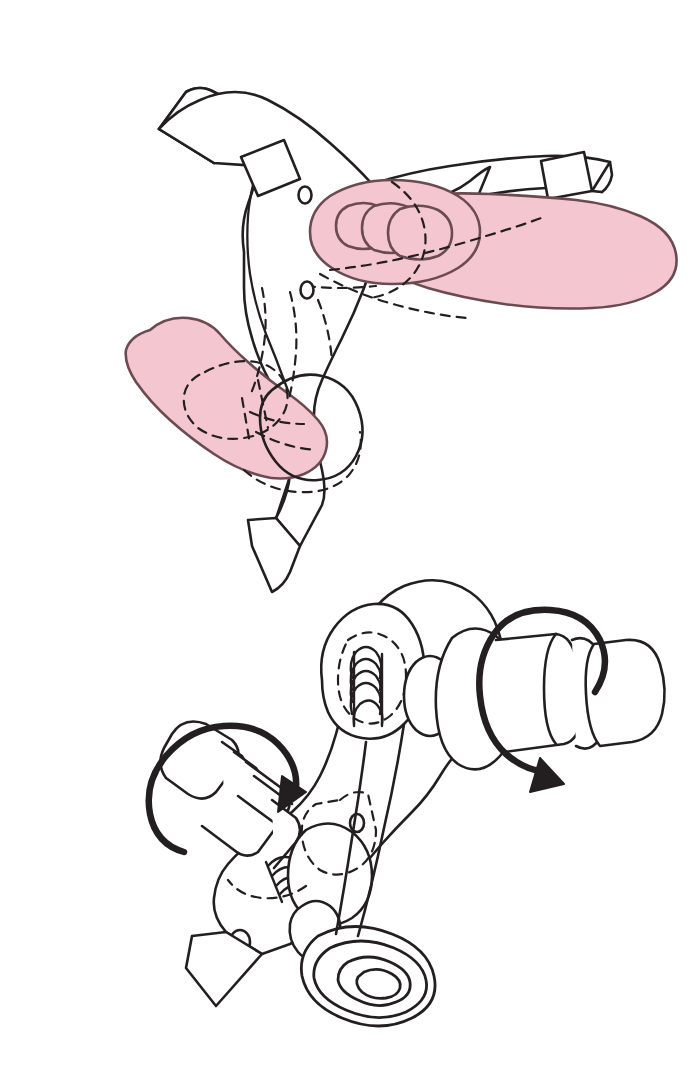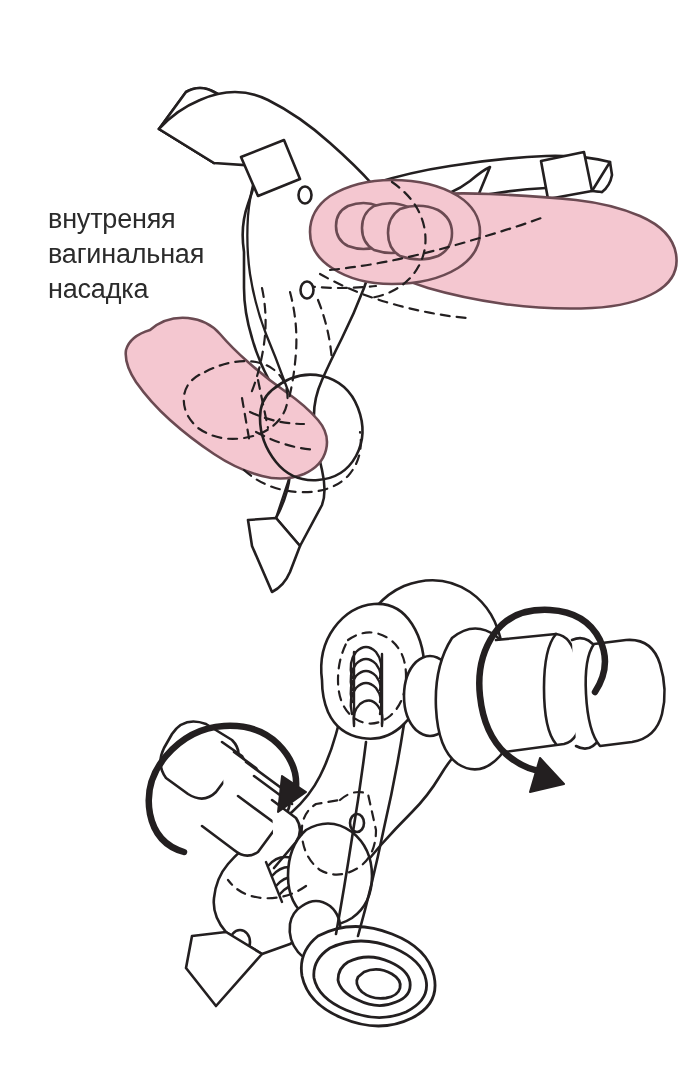--- a/index.html
+++ b/index.html
@@ -194,23 +194,20 @@
       </g>
 
       <g>
         <path d="M276 518 L300 546 L290 572 Q284 586 272 592
                  L252 546 L248 520 Z" fill="#ffffff" stroke="#231f20"></path>
       </g>
 
     </g>
   </svg>
 
-  <div class="caption">внутреняя
-вагинальная
-насадка</div>
 
   <svg class="figure" viewBox="0 0 695 1080" width="695" height="1080" xmlns="http://www.w3.org/2000/svg">
 
     <g fill="none" stroke="#231f20" stroke-width="2.6" stroke-linecap="round" stroke-linejoin="round">
 
       <g>
         <path d="M358 640
                  Q372 600 404 586
                  Q440 572 470 592
                  Q496 610 502 646

